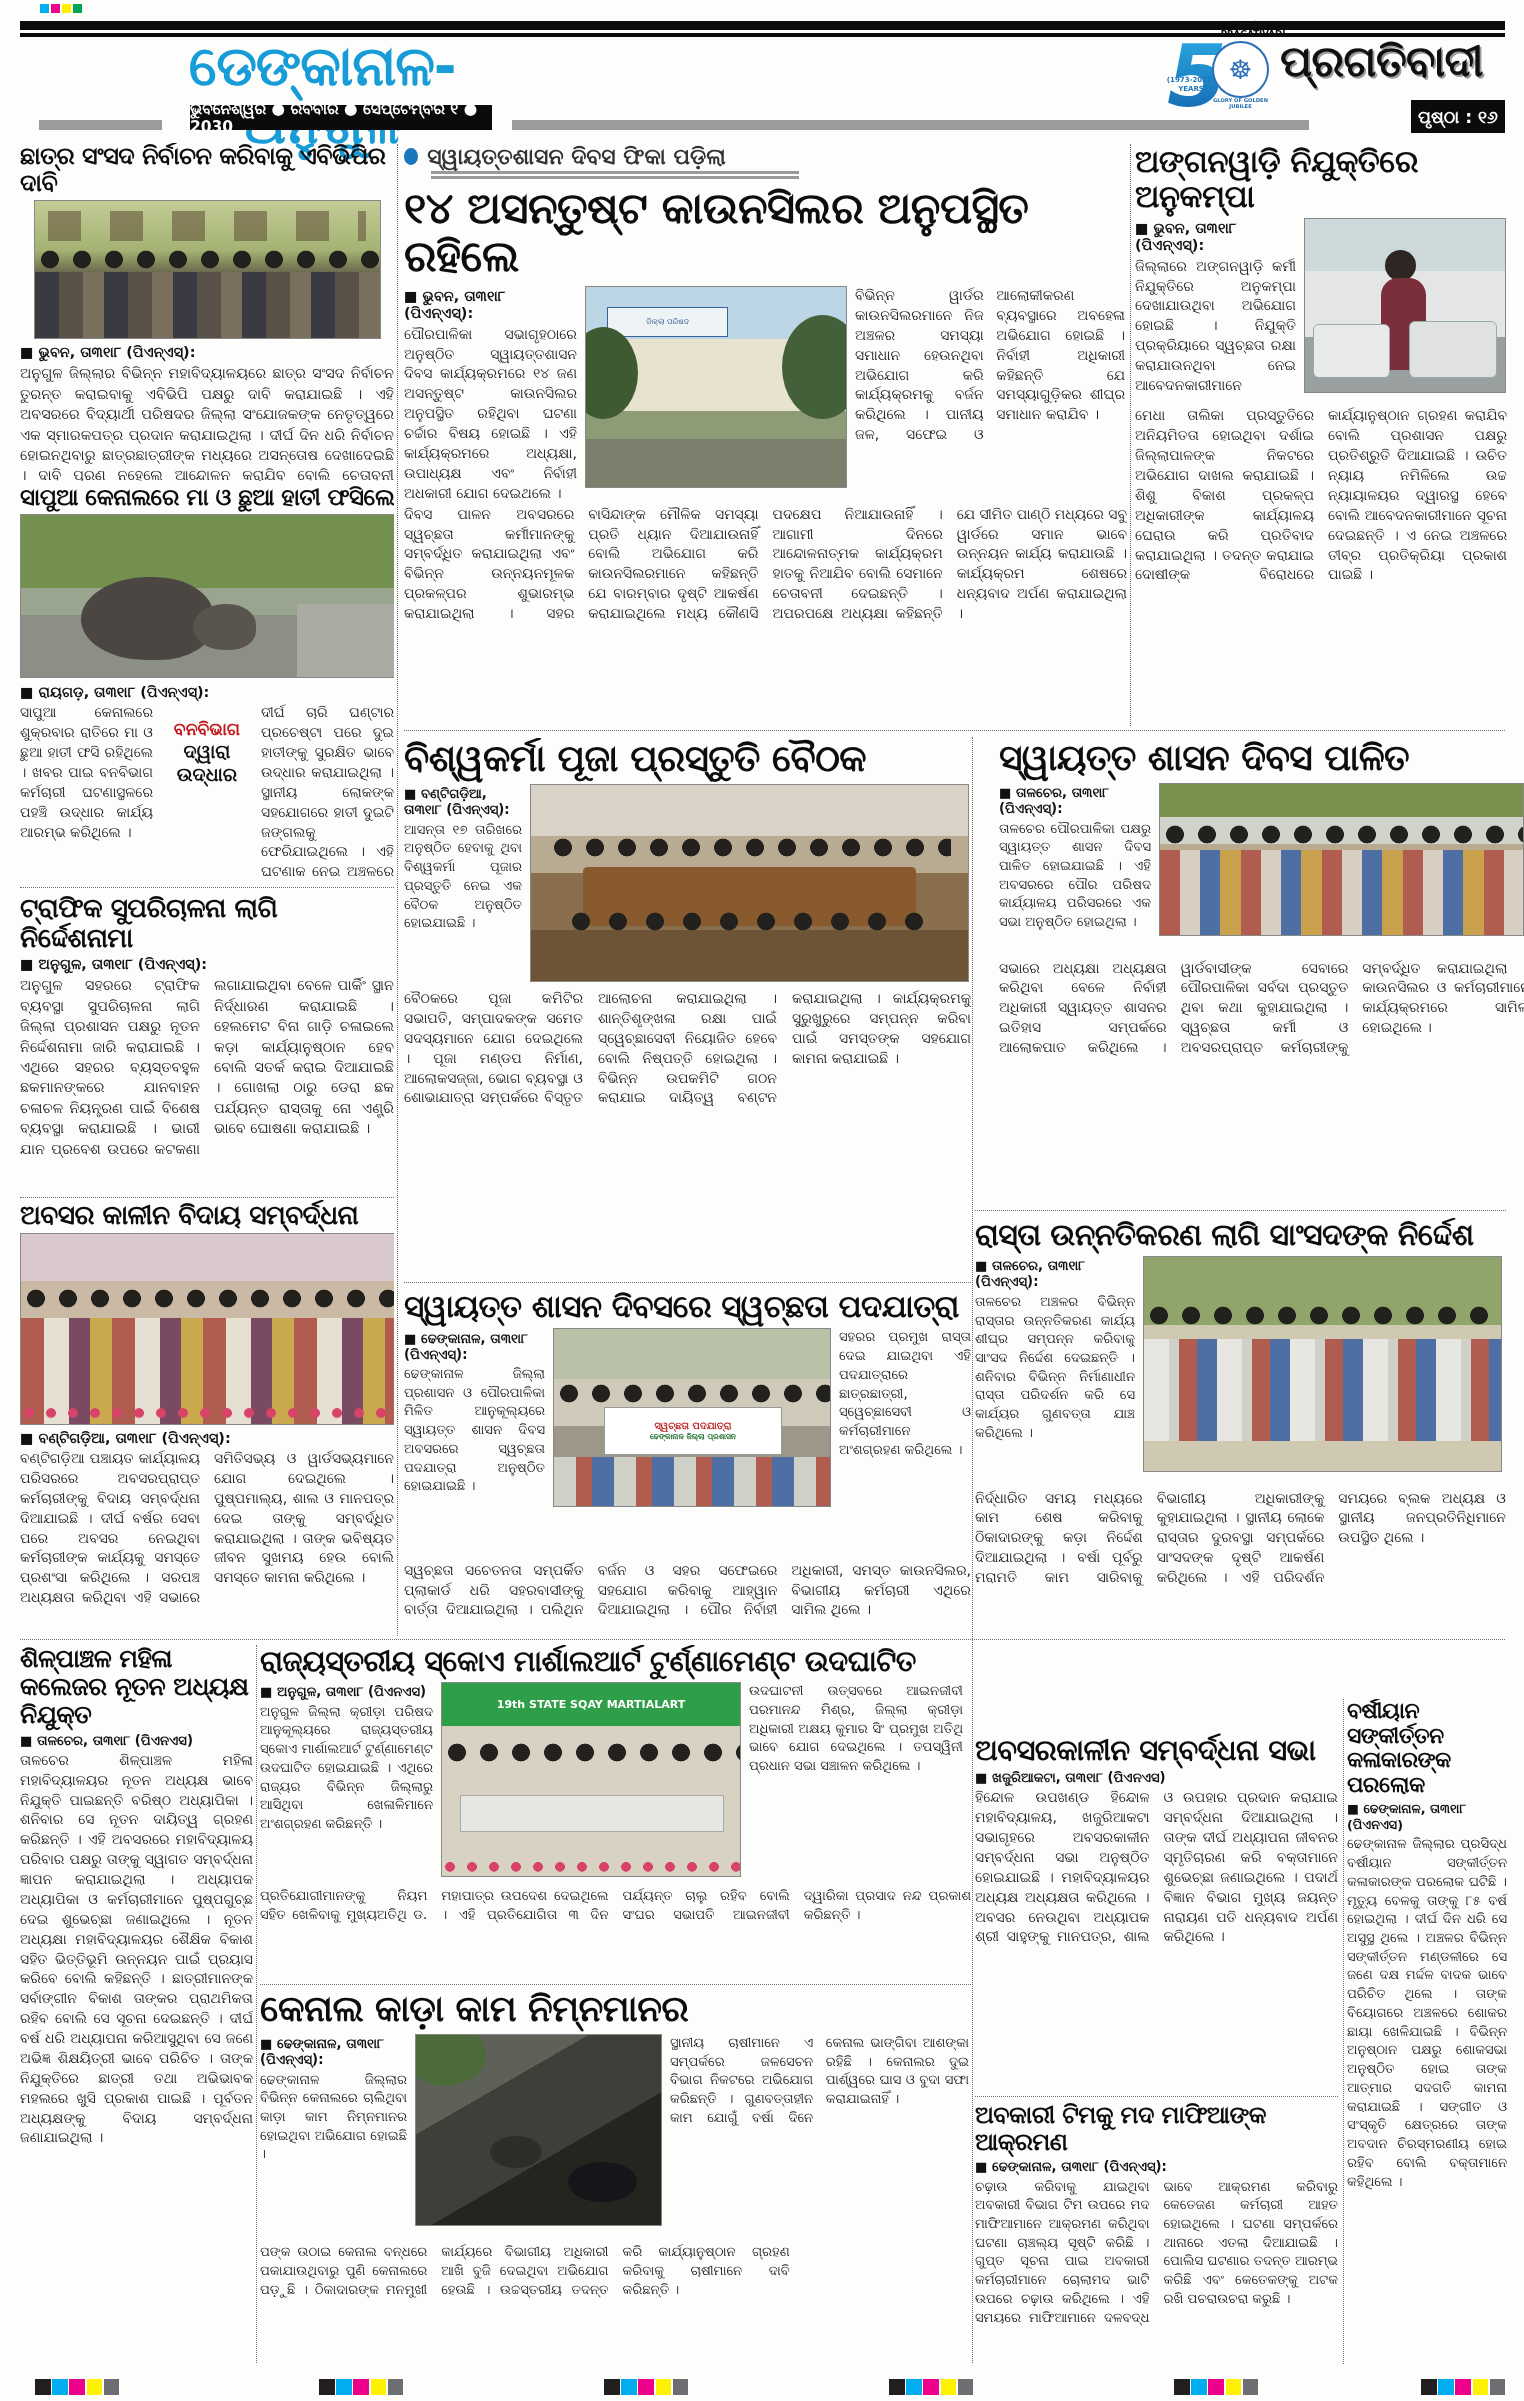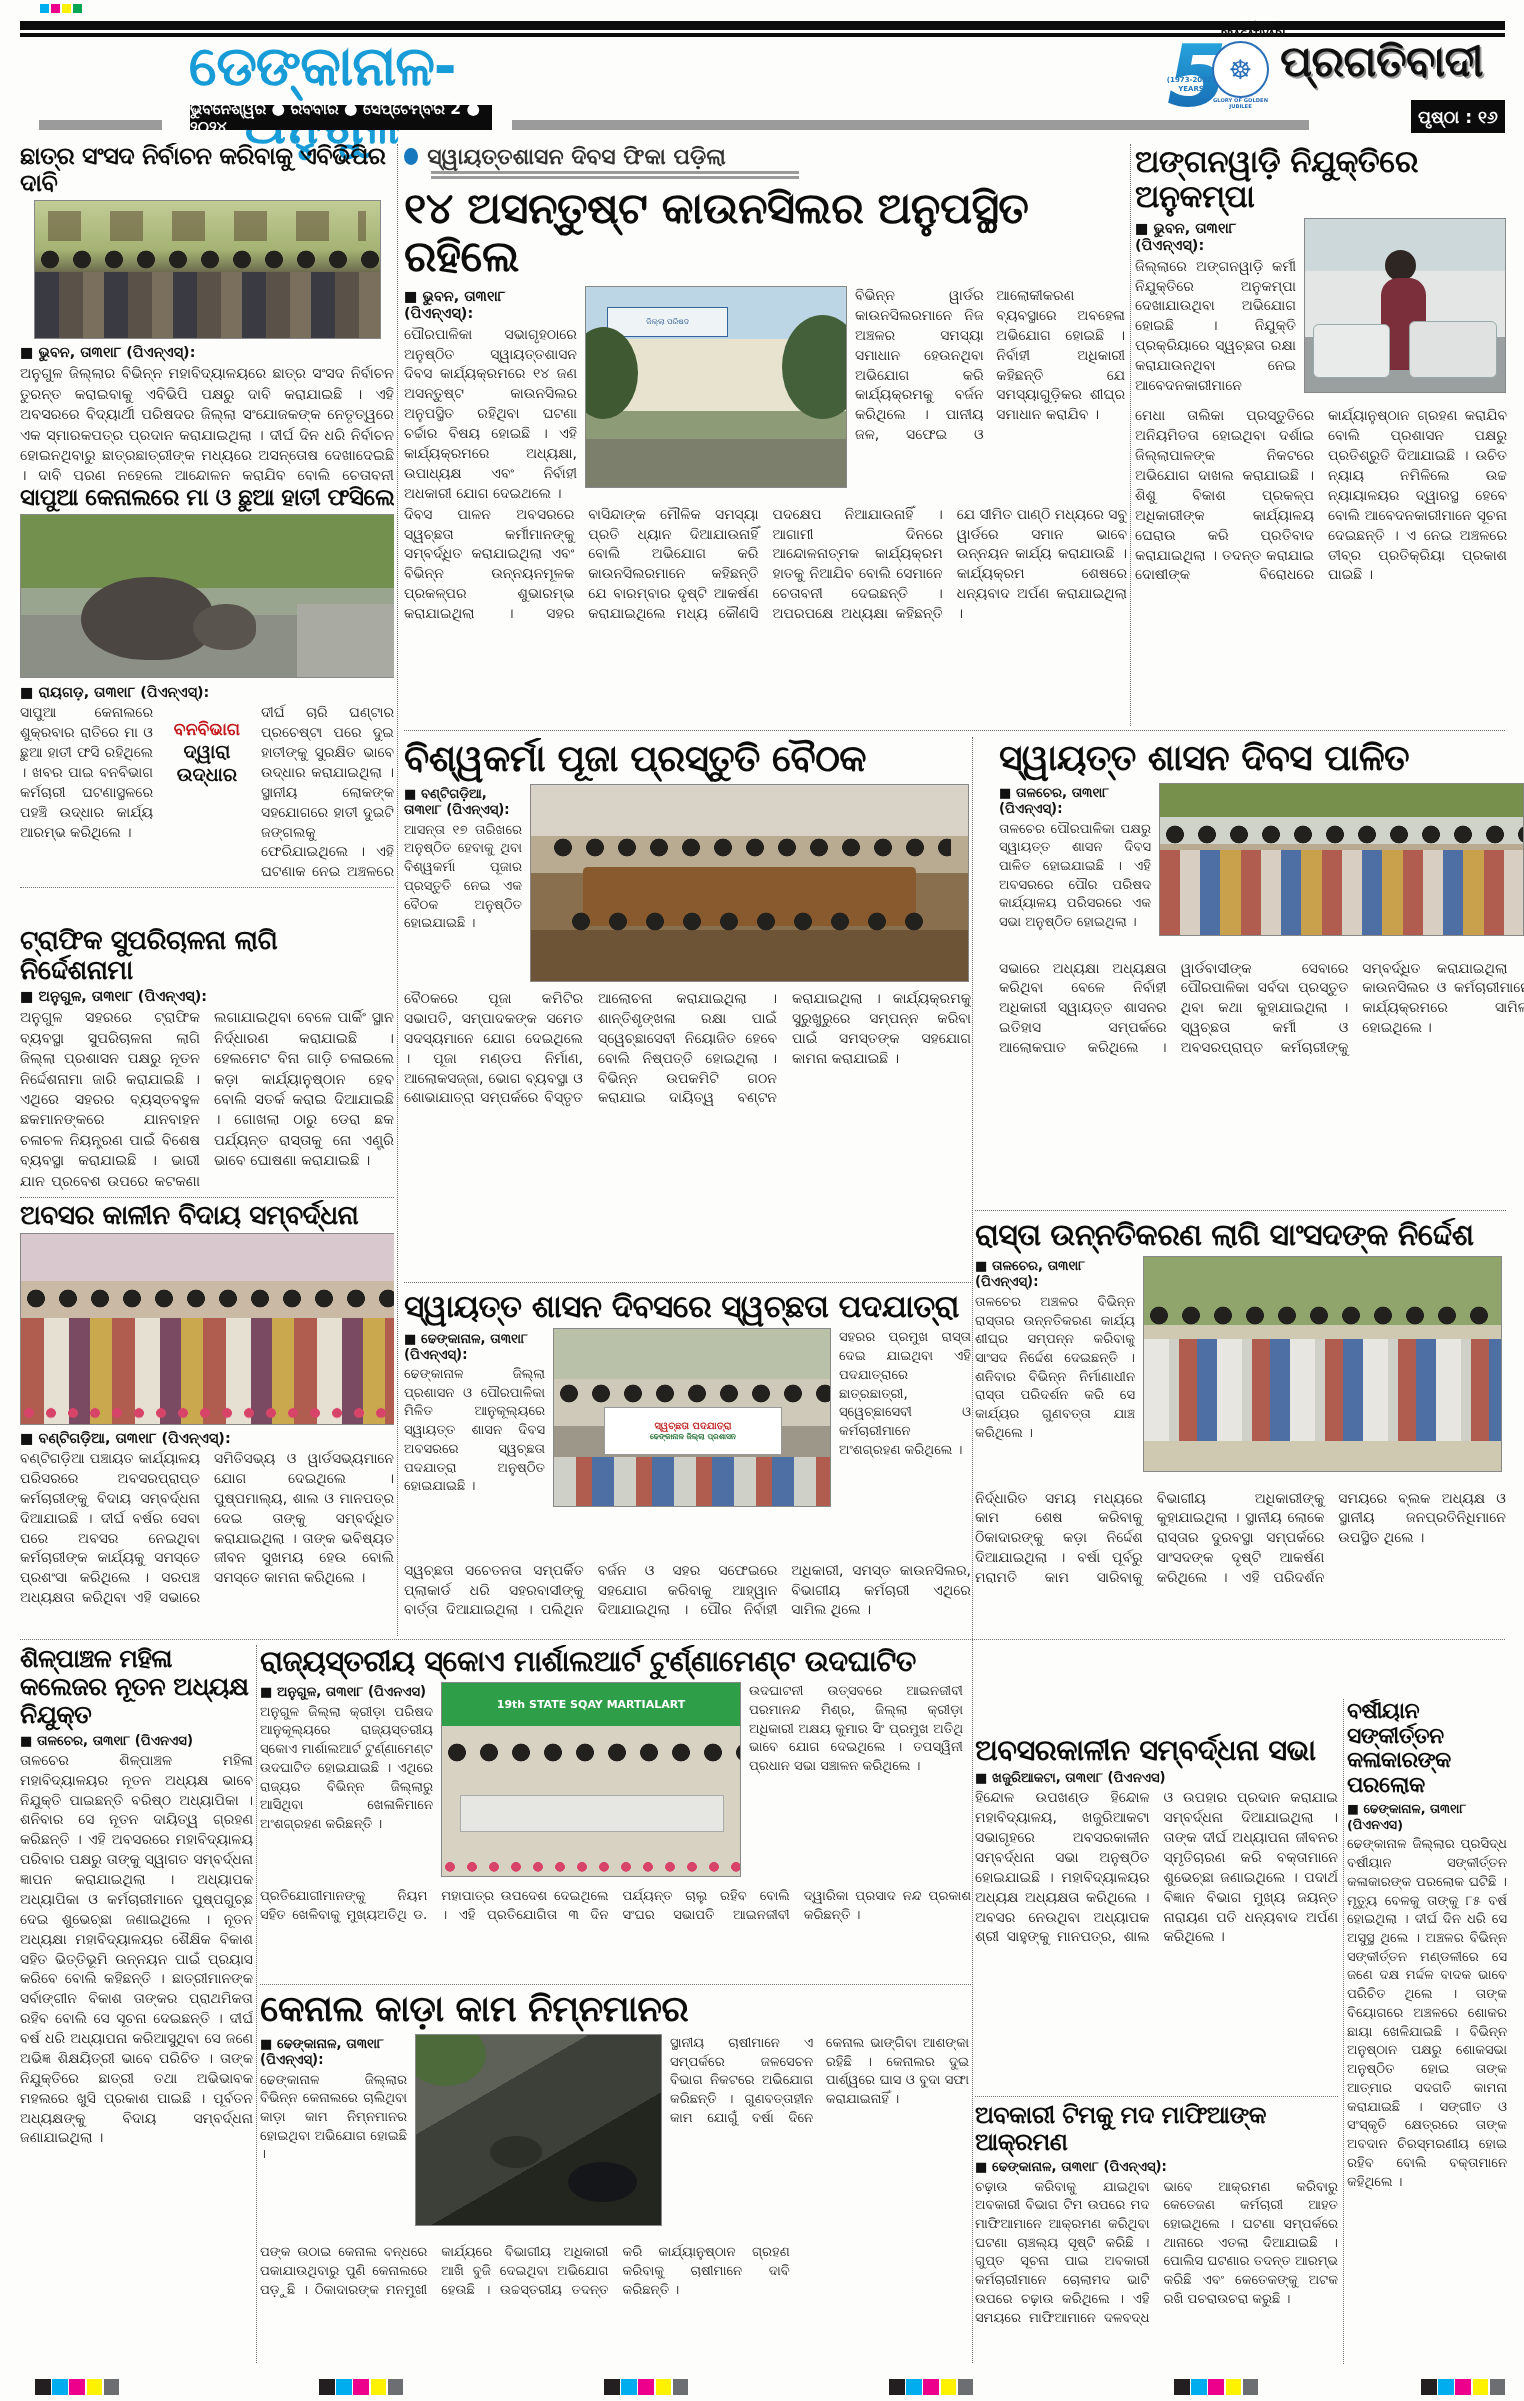--- a/index.html
+++ b/index.html
@@ -96,21 +96,21 @@
   <div class="reg small" style="left:40px;top:3.5px;">
     <div style="background:#00aeef"></div>
       <div style="background:#ec008c"></div>
     <div style="background:#fff200"></div>
       <div style="background:#00a651"></div>
   </div>
 
   <div class="rule1"></div>
   <div class="rule2"></div>
   <div class="region-title">ଡେଙ୍କାନାଳ-ଅନୁଗୁଳ</div>
-  <div class="datebar">ଭୁବନେଶ୍ୱର ● ରବିବାର ● ସେପ୍ଟେମ୍ବର 2 ● ୨୦୨୪</div>
+  <div class="datebar">ଭୁବନେଶ୍ୱର ● ରବିବାର ● ସେପ୍ଟେମ୍ବର ୧ ● 2030</div>
   <div class="graybar" style="left:39px;width:123px;"></div>
   <div class="graybar" style="left:512px;width:797px;"></div>
   <div class="logo-top">
     <span>ପ୍ରଗତିବାଦୀ</span><br><span>PRAGATIVADI</span>
   </div>
   <div class="logo-5">5</div>
   <div class="logo-circle">☸</div>
   <div class="logo-years">
     <span>(1973-2022)</span><br><span>YEARS</span>
   </div>
@@ -181,21 +181,21 @@
       <div class="body" style="width:135px;height:173px;font-size:14px;">ସାପୁଆ କେନାଲରେ ଶୁକ୍ରବାର ରାତିରେ ମା ଓ ଛୁଆ ହାତୀ ଫସି ରହିଥିଲେ । ଖବର ପାଇ ବନବିଭାଗ କର୍ମଚାରୀ ଘଟଣାସ୍ଥଳରେ ପହଞ୍ଚି ଉଦ୍ଧାର କାର୍ଯ୍ୟ ଆରମ୍ଭ କରିଥିଲେ ।</div>
       <div class="inset" style="width:92px;">
         <div class="r">ବନବିଭାଗ</div>
         <div class="b">ଦ୍ୱାରା ଉଦ୍ଧାର</div>
       </div>
       <div class="body" style="width:135px;height:173px;font-size:14px;">ଦୀର୍ଘ ଚାରି ଘଣ୍ଟାର ପ୍ରଚେଷ୍ଟା ପରେ ଦୁଇ ହାତୀଙ୍କୁ ସୁରକ୍ଷିତ ଭାବେ ଉଦ୍ଧାର କରାଯାଇଥିଲା । ସ୍ଥାନୀୟ ଲୋକଙ୍କ ସହଯୋଗରେ ହାତୀ ଦୁଇଟି ଜଙ୍ଗଲକୁ ଫେରିଯାଇଥିଲେ । ଏହି ଘଟଣାକୁ ନେଇ ଅଞ୍ଚଳରେ ଚାଞ୍ଚଲ୍ୟ ଖେଳିଯାଇଥିଲା ।</div>
     </div>
   </section>
 
   <section class="art" style="left:20px;top:893px;width:374px;height:299px;">
-    <h2 class="hl" style="font-size:26.5px;margin-top:32px;">ଟ୍ରାଫିକ ସୁପରିଚାଳନା ଲାଗି ନିର୍ଦ୍ଦେଶନାମା</h2>
+    <h2 class="hl" style="font-size:26.5px;">ଟ୍ରାଫିକ ସୁପରିଚାଳନା ଲାଗି ନିର୍ଦ୍ଦେଶନାମା</h2>
     <p class="byline">■ ଅନୁଗୁଳ, ତା୩୧ା୮ (ପିଏନ୍ଏସ୍):</p>
     <div class="body" style="height:230px;columns:2;column-gap:14px;">ଅନୁଗୁଳ ସହରରେ ଟ୍ରାଫିକ ବ୍ୟବସ୍ଥା ସୁପରିଚାଳନା ଲାଗି ଜିଲ୍ଲା ପ୍ରଶାସନ ପକ୍ଷରୁ ନୂତନ ନିର୍ଦ୍ଦେଶନାମା ଜାରି କରାଯାଇଛି । ଏଥିରେ ସହରର ବ୍ୟସ୍ତବହୁଳ ଛକମାନଙ୍କରେ ଯାନବାହନ ଚଳାଚଳ ନିୟନ୍ତ୍ରଣ ପାଇଁ ବିଶେଷ ବ୍ୟବସ୍ଥା କରାଯାଇଛି । ଭାରୀ ଯାନ ପ୍ରବେଶ ଉପରେ କଟକଣା ଲଗାଯାଇଥିବା ବେଳେ ପାର୍କିଂ ସ୍ଥାନ ନିର୍ଦ୍ଧାରଣ କରାଯାଇଛି । ହେଲମେଟ ବିନା ଗାଡ଼ି ଚଳାଇଲେ କଡ଼ା କାର୍ଯ୍ୟାନୁଷ୍ଠାନ ହେବ ବୋଲି ସତର୍କ କରାଇ ଦିଆଯାଇଛି । ଗୋଖଲା ଠାରୁ ଡେରା ଛକ ପର୍ଯ୍ୟନ୍ତ ରାସ୍ତାକୁ ନୋ ଏଣ୍ଟ୍ରି ଭାବେ ଘୋଷଣା କରାଯାଇଛି ।</div>
   </section>
 
   <section class="art" style="left:20px;top:1200px;width:374px;height:435px;">
     <h2 class="hl" style="font-size:26.5px;">ଅବସର କାଳୀନ ବିଦାୟ ସମ୍ବର୍ଦ୍ଧନା</h2>
     <div class="photo ph-farewell" style="width:373px;height:190px;margin:3.5px 0 4.6px 0;">
       <div class="heads" style="top:28%;"></div>
       <div class="bodies" style="top:44%;background:repeating-linear-gradient(90deg,#b05c4e 0 23px,#e6e0d2 23px 48px,#7a4a62 48px 69px,#caa84e 69px 91px);"></div>
       <div class="petals" style="height:19.6px;"></div>

